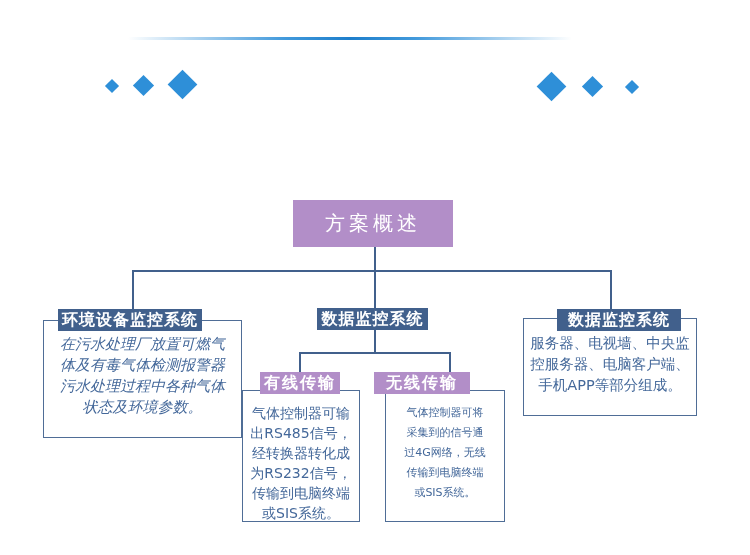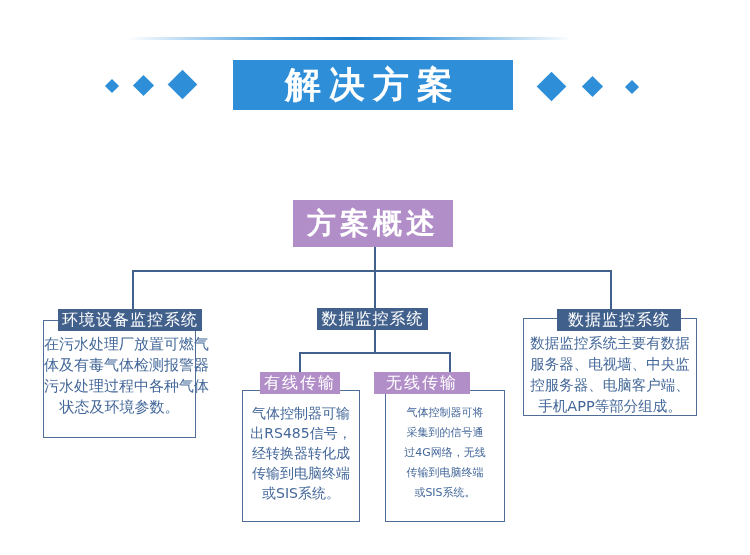--- a/index.html
+++ b/index.html
@@ -15,57 +15,56 @@
     background:linear-gradient(to right,rgba(46,143,216,0),rgba(46,143,216,.9) 35%,#1d7ecb 50%,rgba(46,143,216,.9) 65%,rgba(46,143,216,0));}
 
   
   .banner{position:absolute;left:233px;top:60px;width:280px;height:50px;background:var(--accent);
     color:#fff;font-size:36px;font-weight:bold;text-align:center;line-height:50px;letter-spacing:8px;}
   .diamond{position:absolute;background:var(--accent);transform:rotate(45deg);}
   .d-s{width:10px;height:10px;} .d-m{width:15px;height:15px;} .d-l{width:21px;height:21px;}
 
   
   .overview{position:absolute;left:293px;top:200px;width:160px;height:47px;background:var(--purple);
-    color:#fff;font-size:29px;font-weight:bold;text-align:center;line-height:47px;letter-spacing:4px;}
+    color:#fff;font-size:20px;font-weight:normal;text-align:center;line-height:47px;letter-spacing:4px;}
 
   
   .vline{position:absolute;width:1.5px;background:var(--slate);}
   .hline{position:absolute;height:1.5px;background:var(--slate);}
 
   
-  .node-header{position:absolute;color:#fff;font-weight:normal;font-size:16px;text-align:center;
+  .node-header{position:absolute;color:#fff;font-weight:bold;font-size:16px;text-align:center;
     line-height:22px;height:22px;letter-spacing:1px;background:var(--slate);z-index:2;}
   .node-header.purple{background:var(--purple);letter-spacing:2px;}
 
   
   .node-body{position:absolute;background:#fff;border:1px solid var(--line);color:var(--text);
     text-align:center;z-index:1;}
   .node-body .ln{white-space:nowrap;}
-  .body-env{left:43px;top:320px;width:153px;height:118px;padding-top:13px;font-size:15px;line-height:21px;}
+  .body-env{left:43px;top:320px;width:199px;height:118px;padding-top:13px;font-size:15px;line-height:21px;font-style:italic;}
   .body-wired{left:242px;top:390px;width:118px;height:132px;padding-top:12px;font-size:14px;line-height:20px;}
   .body-wireless{left:385px;top:390px;width:120px;height:132px;padding-top:12px;font-size:11px;line-height:20px;}
   .body-monitor{left:523px;top:318px;width:174px;height:98px;padding-top:14px;font-size:14.5px;line-height:21px;}
 
   .hdr-env{left:58px;top:309px;width:144px;}
   .hdr-trans{left:317px;top:308px;width:111px;}
   .hdr-monitor{left:557px;top:309px;width:124px;}
   .hdr-wired{left:260px;top:372px;width:80px;}
   .hdr-wireless{left:374px;top:372px;width:96px;}
 </style>
 </head>
 <body>
 
 <div class="canvas">
 
   <div class="top-line"></div>
 
   <div class="diamond d-s" style="left:107px;top:81px;"></div>
   <div class="diamond d-m" style="left:136px;top:78px;"></div>
   <div class="diamond d-l" style="left:172px;top:74px;"></div>
-  <div class="banner">解决方案</div>
   <div class="diamond d-l" style="left:541px;top:76px;"></div>
   <div class="diamond d-m" style="left:585px;top:79px;"></div>
   <div class="diamond d-s" style="left:627px;top:82px;"></div>
 
   <div class="overview">方案概述</div>
 
   <div class="vline" style="left:374px;top:247px;height:23px;"></div>
   <div class="hline" style="left:133px;top:270px;width:478px;"></div>
   <div class="vline" style="left:132px;top:270px;height:40px;"></div>
   <div class="vline" style="left:374px;top:270px;height:38px;"></div>
@@ -82,35 +81,35 @@
     <div class="ln">状态及环境参数。</div>
   </div>
   <div class="node-header hdr-env">环境设备监控系统</div>
 
   <div class="node-header hdr-trans">数据监控系统</div>
 
   <div class="node-body body-wired">
     <div class="ln">气体控制器可输</div>
     <div class="ln">出RS485信号，</div>
     <div class="ln">经转换器转化成</div>
+    <div class="ln">为RS232信号，</div>
     <div class="ln">传输到电脑终端</div>
     <div class="ln">或SIS系统。</div>
   </div>
   <div class="node-header purple hdr-wired">有线传输</div>
 
   <div class="node-body body-wireless">
     <div class="ln">气体控制器可将</div>
     <div class="ln">采集到的信号通</div>
     <div class="ln">过4G网络，无线</div>
     <div class="ln">传输到电脑终端</div>
     <div class="ln">或SIS系统。</div>
   </div>
   <div class="node-header purple hdr-wireless">无线传输</div>
 
   <div class="node-body body-monitor">
-    <div class="ln">数据监控系统主要有数据</div>
     <div class="ln">服务器、电视墙、中央监</div>
     <div class="ln">控服务器、电脑客户端、</div>
     <div class="ln">手机APP等部分组成。</div>
   </div>
   <div class="node-header hdr-monitor">数据监控系统</div>
 
 </div>
 
 </body></html>

